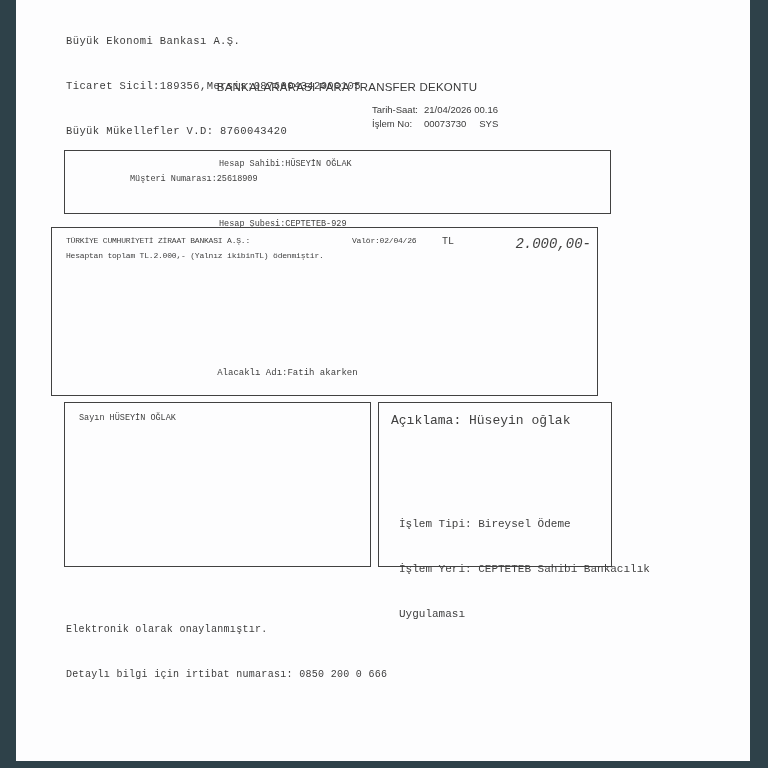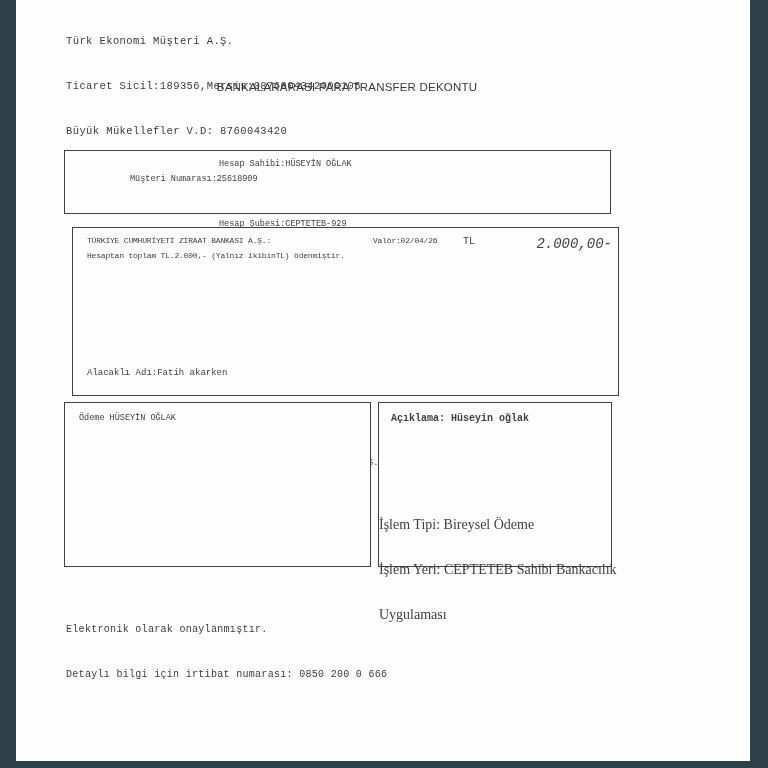--- a/index.html
+++ b/index.html
@@ -36,57 +36,63 @@
     display: grid; grid-template-columns: 52px auto; column-gap: 0;
   }
   .meta .val { white-space: pre; }
   .meta .sys { margin-left: 13px; }
   
   .box {
     position: absolute; border: 1.5px solid #414141;
     background: #fdfdfe; box-sizing: border-box;
   }
   .box1 { left: 48px; top: 150px; width: 547px; height: 64px; }
-  .box2 { left: 56px; top: 227px; width: 547px; height: 169px; }
+  .box2 { left: 35px; top: 227px; width: 547px; height: 169px; text-align: right; }
   .box3 { left: 48px; top: 402px; width: 307px; height: 165px; }
   .box4 { left: 362px; top: 402px; width: 234px; height: 165px; }
   .box1 .rows { position: absolute; left: 14px; top: 6px; right: 6px; font-size: 8.5px; line-height: 15px; }
   .box1 .row { position: relative; white-space: pre; }
   .box1 .col2 { position: absolute; left: 140px; top: 0; white-space: pre; }
   .box2 .bank-line { position: absolute; left: 14px; top: 8px; font-size: 8px; letter-spacing: -0.2px; white-space: pre; }
   .box2 .valor    { position: absolute; left: 300px; top: 8px; font-size: 8px; letter-spacing: -0.2px; }
   .box2 .curr     { position: absolute; left: 390px; top: 8px; font-size: 10px; }
   .box2 .amount   { position: absolute; right: 6px;  top: 8px; font-size: 14px; font-style: italic; }
   .box2 .summary  { position: absolute; left: 14px; top: 23px; font-size: 8px; letter-spacing: -0.2px; white-space: pre; }
   .box2 .beneficiary { position: absolute; left: 14px; top: 108px; font-size: 9px; line-height: 15px; white-space: pre; }
   .box3 .salutation { position: absolute; left: 14px; top: 10px; font-size: 8.5px; white-space: pre; }
-  .box4 .description { position: absolute; left: 12px; top: 10px; font-size: 10px; white-space: pre; font-weight: bold; }
-  .box4 .detail { position: absolute; left: 0; top: 84px; font-size: 14px; line-height: 15px; white-space: pre; font-family: Liberation Serif, serif; }
+  .box4 .description { position: absolute; left: 12px; top: 10px; font-size: 13px; white-space: pre; }
+  .box4 .detail { position: absolute; left: 20px; top: 84px; font-size: 11px; line-height: 15px; white-space: pre; }
   
   .footer {
     position: absolute; left: 50px; top: 592px;
     font-size: 10px; letter-spacing: 0.3px; line-height: 15px;
     color: #3c3c3c; white-space: pre;
   }
 </style>
 </head>
 <body>
 
 <div class="frame">
   <div class="page">
 
     <div class="bank-header">
-      <div>Türk Ekonomi Müşteri A.Ş.</div>
+      <div>Büyük Ekonomi Bankası A.Ş.</div>
       <div>Ticaret Sicil:189356,Mersis:0876004342000105</div>
       <div>Büyük Mükellefler V.D: 8760043420</div>
       <div>İnkılap Mah. Sokullu Cad. No: 7A Ümraniye 34768/İSTANBUL|www.teb.com.tr</div>
     </div>
 
     <div class="doc-title">BANKALARARASI PARA TRANSFER DEKONTU</div>
 
+    <div class="meta">
+      <span>Tarih-Saat:</span>
+      <span class="val">21/04/2026 00.16</span>
+      <span>İşlem No:</span>
+      <span class="val"><span>00073730</span><span class="sys">SYS</span></span>
+    </div>
 
     <div class="box box1">
       <div class="rows">
         <div class="row">
           <span>Müşteri Numarası:25618909</span>
           <span class="col2">Hesap Sahibi:HÜSEYİN OĞLAK</span>
         </div>
         <div class="row">
           <span>Hesap Numarası:103787433-TL</span>
           <span class="col2">Hesap Şubesi:CEPTETEB-929</span>
@@ -103,21 +109,21 @@
       <span class="amount">2.000,00-</span>
       <div class="summary">Hesaptan toplam TL.2.000,- (Yalnız ikibinTL) ödenmiştir.</div>
       <div class="beneficiary">
         <div>Alacaklı Adı:Fatih akarken</div>
         <div>Alacaklı Hesap:TR08 0001 0003 9860 3741 5250 17</div>
         <div>Alacaklı Banka:TÜRKİYE CUMHURİYETİ ZİRAAT BANKASI A.Ş.</div>
       </div>
     </div>
 
     <div class="box box3">
-      <div class="salutation">Ödeme HÜSEYİN OĞLAK</div>
+      <div class="salutation">Sayın HÜSEYİN OĞLAK</div>
     </div>
 
     <div class="box box4">
       <div class="description">Açıklama: Hüseyin oğlak</div>
       <div class="detail">
         <div>İşlem Tipi: Bireysel Ödeme</div>
         <div>İşlem Yeri: CEPTETEB Sahibi Bankacılık</div>
         <div>Uygulaması</div>
       </div>
     </div>

